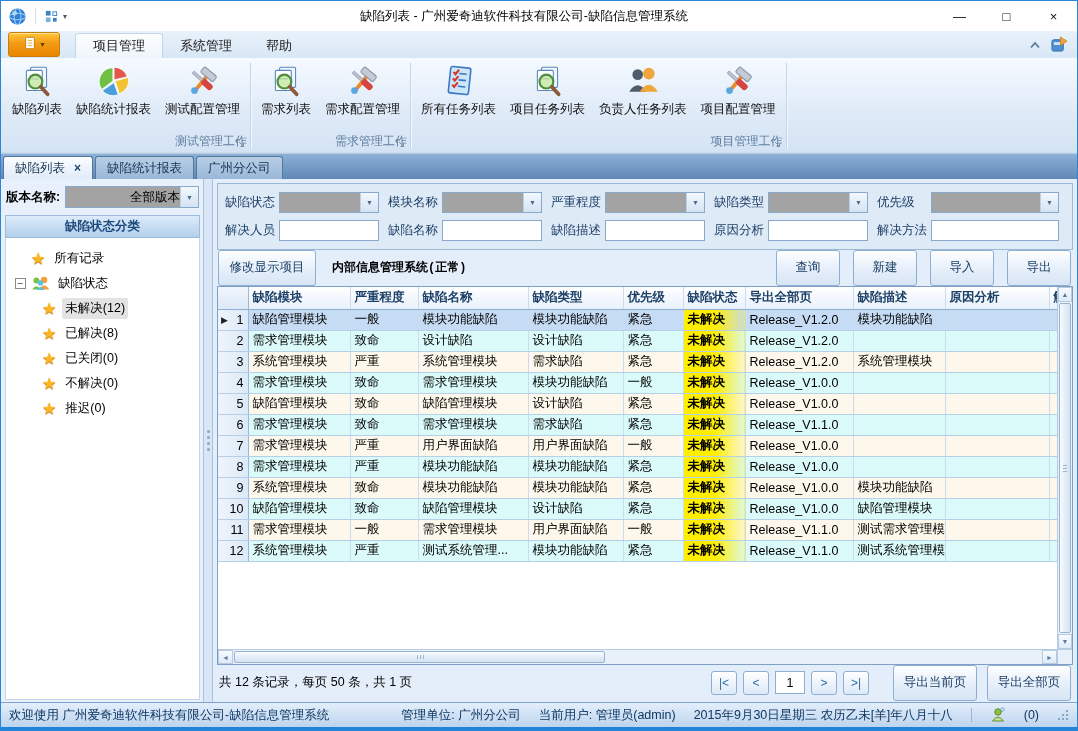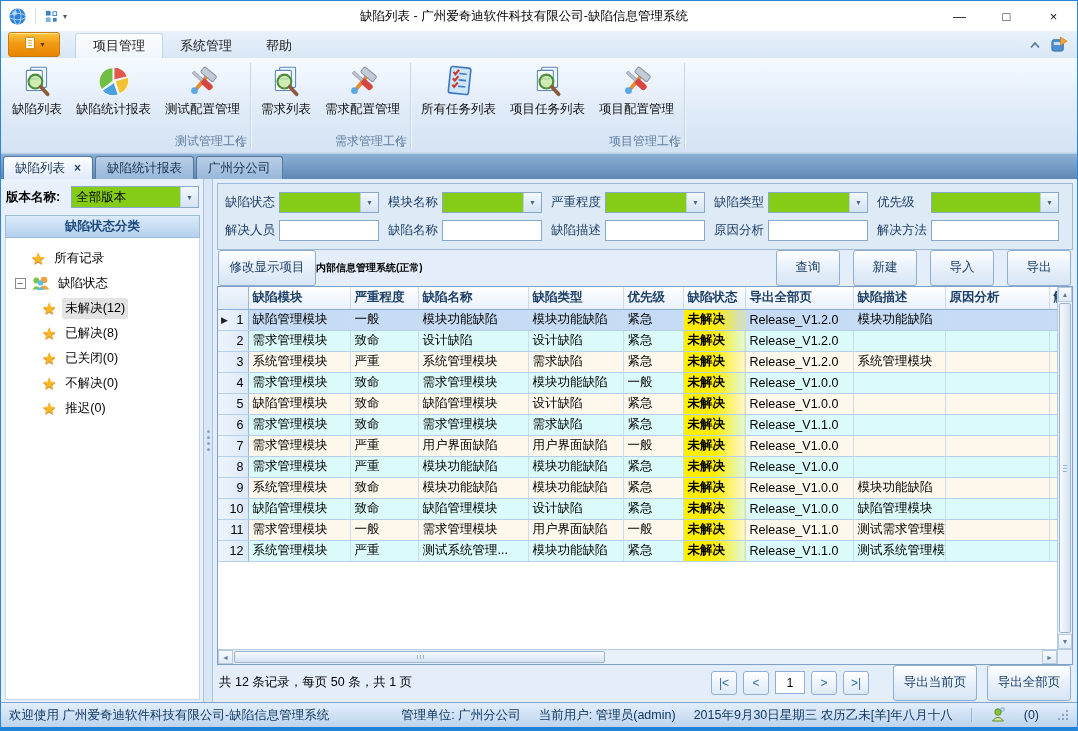--- a/index.html
+++ b/index.html
@@ -41,22 +41,22 @@
   
   .doc-tabs{height:25px;background:linear-gradient(#8db0d6,#5f88b5);display:flex;align-items:flex-end;padding:0 0 0 2px;border-top:1px solid #b9cde3;flex:0 0 auto;}
   .dtab{height:22px;display:flex;align-items:center;padding:0 11px;margin-right:2px;font-size:12.5px;color:#14324f;border:1px solid #54799f;border-bottom:none;border-radius:3px 3px 0 0;background:linear-gradient(#b9cee6,#98b7d9);}
   .dtab.active{background:linear-gradient(#fcfdff,#e0ebf9);}
   .dtab-close{margin-left:9px;font-weight:bold;font-size:12px;color:#20486e;}
 
   
   .content{flex:1;display:flex;min-height:0;}
   .sidebar{width:202px;flex:0 0 auto;display:flex;flex-direction:column;background:#e8f1fb;padding:5px 3px 2px 4px;box-sizing:border-box;}
   .version-row{display:flex;align-items:center;height:24px;margin:1px 1px 6px 1px;}
-  .version-label{font-size:12.5px;font-weight:bold;color:#000;margin-right:11px;white-space:nowrap;}
-  .combo{height:22px;background:#84cc16;border:1px solid #89a9cc;display:flex;align-items:center;box-sizing:border-box;}
+  .version-label{font-size:12.5px;font-weight:bold;color:#000;margin-right:5px;white-space:nowrap;}
+  .combo{height:22px;background:#a3a3a3;border:1px solid #89a9cc;display:flex;align-items:center;box-sizing:border-box;text-align:right;}
   .version-combo{flex:1;}
   .combo-text{flex:1;font-size:12.5px;padding-left:4px;color:#000;white-space:nowrap;overflow:hidden;}
   .combo-arrow{width:17px;align-self:stretch;background:linear-gradient(#f2f8fd,#d4e3f3);border-left:1px solid #bcd0e6;display:flex;align-items:center;justify-content:center;font-size:7px;color:#49688c;}
   .tree-header{height:21px;background:linear-gradient(#dcebfa,#b4cfec);border:1px solid #9cbbdd;display:flex;align-items:center;justify-content:center;font-size:12.5px;font-weight:bold;color:#1c4a7d;flex:0 0 auto;text-align:center;}
   .tree{flex:1;background:#fff;border:1px solid #c4d6ea;border-top:none;overflow:hidden;padding-top:8px;}
   .tree-row{display:flex;align-items:center;height:25px;font-size:12.5px;color:#000;}
   .tree-row.lvl1{padding-left:9px;}
   .tree-row.lvl2{padding-left:36px;}
   .expander{width:11px;height:11px;border:1px solid #8a8a8a;background:#fff;font-size:10px;line-height:9px;text-align:center;color:#333;margin-right:5px;box-sizing:border-box;flex:0 0 auto;}
   .tree-stub{width:16px;flex:0 0 auto;}
@@ -71,21 +71,21 @@
   .main{flex:1;display:flex;flex-direction:column;min-width:0;background:#e4eefb;padding:4px 4px 2px 4px;box-sizing:border-box;}
   .filter-panel{border:1px solid #9db9d8;background:#dfeaf7;padding:8px 4px 8px 7px;display:grid;grid-template-columns:163px 163px 163px 163px 1fr;row-gap:7px;flex:0 0 auto;}
   .fcell{display:flex;align-items:center;padding-right:9px;min-width:0;}
   .flabel{width:54px;flex:0 0 auto;font-size:12.5px;color:#1c3f66;white-space:nowrap;}
   .fcombo{flex:1;height:21px;min-width:0;}
   input.ftext{flex:1;height:21px;border:1px solid #89a9cc;box-sizing:border-box;font-size:12px;padding:0 3px;min-width:0;background:#fff;}
 
   .toolbar{display:flex;align-items:center;height:33px;padding:1px 2px 0 1px;flex:0 0 auto;}
   .btn{height:36px;border:1px solid #8fafd2;border-radius:3px;background:linear-gradient(#ffffff,#e9f1fb 45%,#d7e5f4);color:#1c3f66;font-size:12.5px;font-family:Liberation Mono, monospace;padding:0 10px;box-shadow:inset 0 1px 0 #fff;}
   .modify-btn{width:98px;padding:0;}
-  .proj-title{font-size:10px;font-weight:bold;color:#000;white-space:nowrap;}
+  .proj-title{font-size:12px;font-weight:bold;color:#000;margin-left:16px;white-space:nowrap;font-family:Liberation Mono, monospace;}
   .toolbar-actions{margin-left:auto;display:flex;gap:13px;}
   .act{width:64px;padding:0;}
 
   .grid-wrap{flex:1;position:relative;min-height:0;margin-top:2px;}
   .grid-box{position:absolute;top:0;left:0;right:0;bottom:0;border:1px solid #7fa0c4;background:#fff;overflow:hidden;}
   table.grid{border-collapse:collapse;table-layout:fixed;width:845px;}
   .grid th,.grid td{overflow:hidden;white-space:nowrap;padding:0 4px;height:21px;box-sizing:border-box;}
   .grid thead th{height:22px;background:linear-gradient(#ffffff,#e7f0fb);border-right:1px solid #ccdcee;border-bottom:1px solid #8fafd2;font-size:12.5px;font-weight:600;color:#1d4068;text-align:left;}
   .grid thead th.corner{background:linear-gradient(#f0f5fc,#dde9f7);border-right:1px solid #9db8d6;}
   .grid td{font-size:12.5px;color:#000;border-right:1px solid #cadcee;border-bottom:1px solid #b7d0e9;}
@@ -302,20 +302,31 @@
               <svg viewBox="0 0 32 32">
                 <rect x="10" y="3" width="15" height="19" rx="1" fill="#eef6ff" stroke="#5b87b8"></rect>
                 <rect x="6" y="6" width="15" height="19" rx="1" fill="#ffffff" stroke="#5b87b8"></rect>
                 <line x1="9" y1="11" x2="18" y2="11" stroke="#9fb8d4"></line>
                 <line x1="9" y1="14" x2="18" y2="14" stroke="#9fb8d4"></line>
                 <circle cx="14.5" cy="16.5" r="6.5" fill="rgba(170,220,120,0.55)" stroke="#4e8f3d" stroke-width="2"></circle>
                 <line x1="19.5" y1="21.5" x2="26" y2="28.5" stroke="#8a5a3a" stroke-width="3.5" stroke-linecap="round"></line>
               </svg>
             </span>
             <span class="rb-lab">项目任务列表</span>
+          </div>
+          <div class="rb-item">
+            <span class="rb-icn">
+              <svg viewBox="0 0 32 32">
+                <circle cx="11" cy="10" r="5" fill="#4e5d6c"></circle>
+                <path d="M3 26 q8 -12 16 0 z" fill="#4e5d6c"></path>
+                <circle cx="21.5" cy="9" r="5.5" fill="#f0a63a"></circle>
+                <path d="M13 26 q8.5 -13 17 0 z" fill="#f0a63a"></path>
+              </svg>
+            </span>
+            <span class="rb-lab">负责人任务列表</span>
           </div>
           <div class="rb-item">
             <span class="rb-icn">
               <svg viewBox="0 0 32 32">
                 <g transform="rotate(40 16 16)">
                   <rect x="14.2" y="10" width="3.6" height="16" rx="1.5" fill="#e88c2e"></rect>
                   <rect x="8.5" y="4.5" width="15" height="6.5" rx="1.5" fill="#c3cbd6" stroke="#8a94a5"></rect>
                 </g>
                 <g transform="rotate(-48 16 16)">
                   <rect x="14.6" y="3.5" width="2.8" height="11.5" fill="#b9c2cf" stroke="#8a94a5" stroke-width="0.6"></rect>

